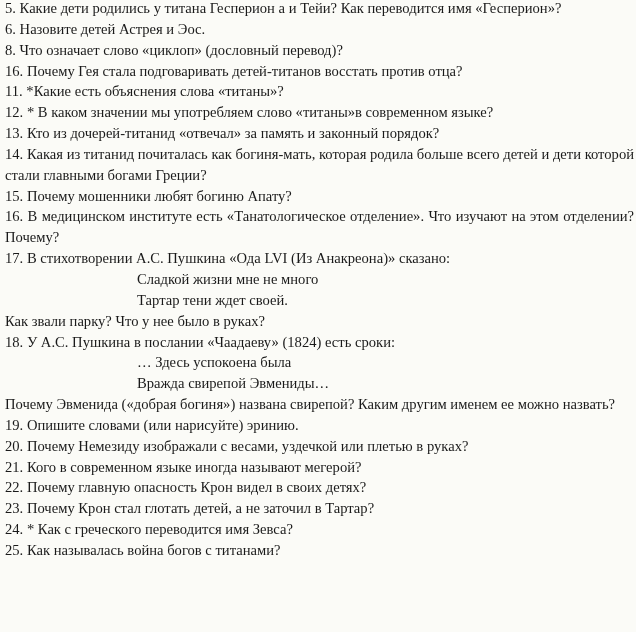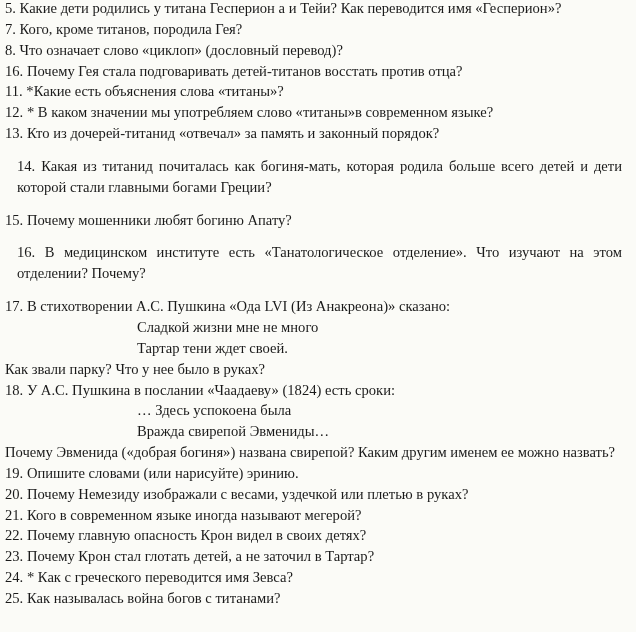--- a/index.html
+++ b/index.html
@@ -19,34 +19,34 @@
     #doc {
       padding: 0 2px 0 5px;
       margin-top: -2px;
     }
     .line {
       white-space: nowrap;
       margin: 0;
     }
     .para {
       text-align: justify;
-      margin: 12px;
+      margin: 0;
     }
     .verse {
       margin: 0;
       padding-left: 132px;
       white-space: nowrap;
     }
   </style>
 </head>
 <body>
 
 <div id="doc">
   <p class="line">5. Какие дети родились у титана Гесперион а и Тейи? Как переводится имя «Гесперион»?</p>
-  <p class="line">7. Кого, кроме титанов, породила Гея?</p>
+  <p class="line">6. Назовите детей Астрея и Эос.</p>
   <p class="line">8. Что означает слово «циклоп»  (дословный перевод)?</p>
   <p class="line">16. Почему Гея стала подговаривать детей-титанов восстать против отца?</p>
   <p class="line">11. *Какие есть объяснения слова «титаны»?</p>
   <p class="line">12. * В каком значении мы употребляем слово «титаны»в современном языке?</p>
   <p class="line">13. Кто из дочерей-титанид «отвечал» за память и законный порядок?</p>
   <p class="para">14. Какая из титанид почиталась как богиня-мать, которая родила больше всего детей и дети которой стали главными богами Греции?</p>
   <p class="line">15. Почему мошенники любят богиню Апату?</p>
   <p class="para">16. В медицинском институте есть «Танатологическое отделение». Что изучают на этом отделении? Почему?</p>
 
   <div>

